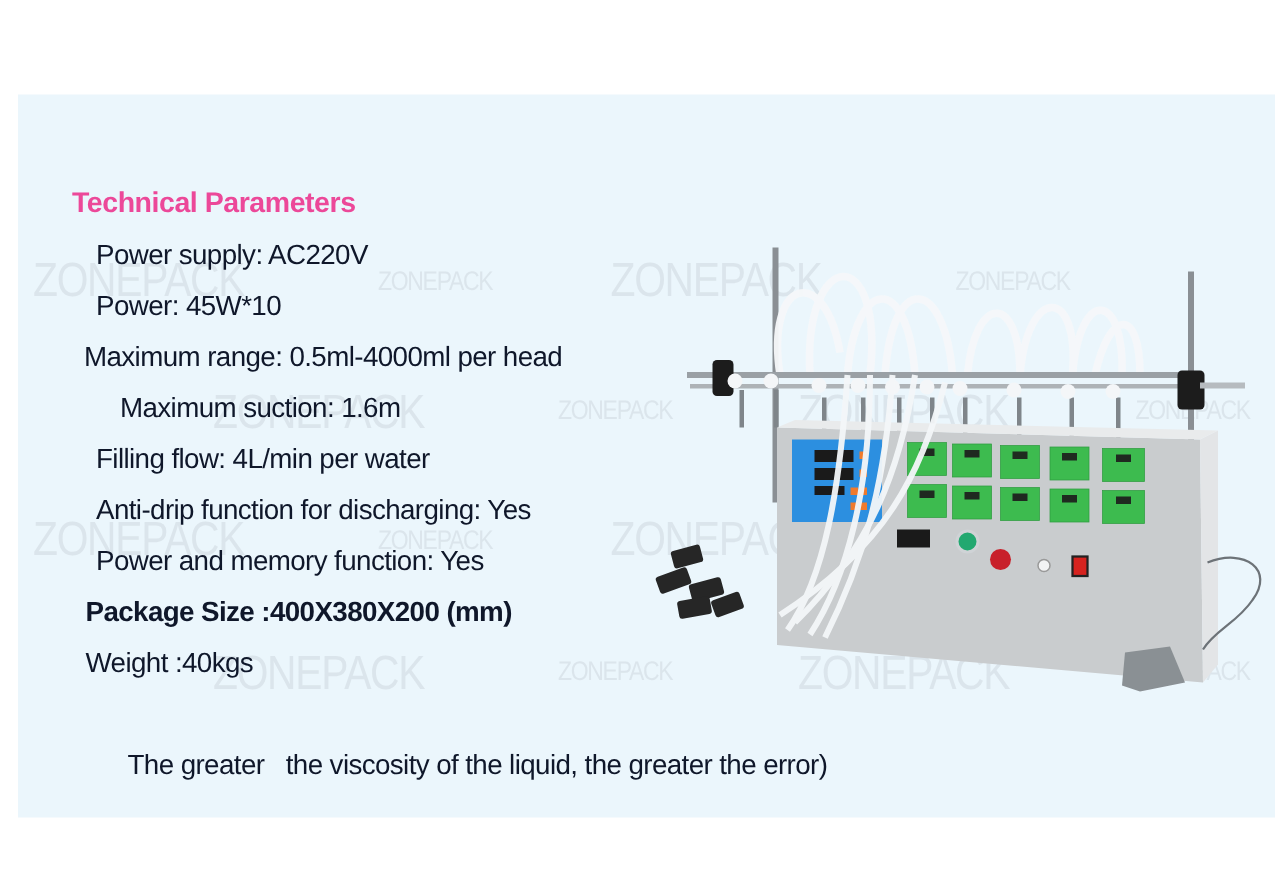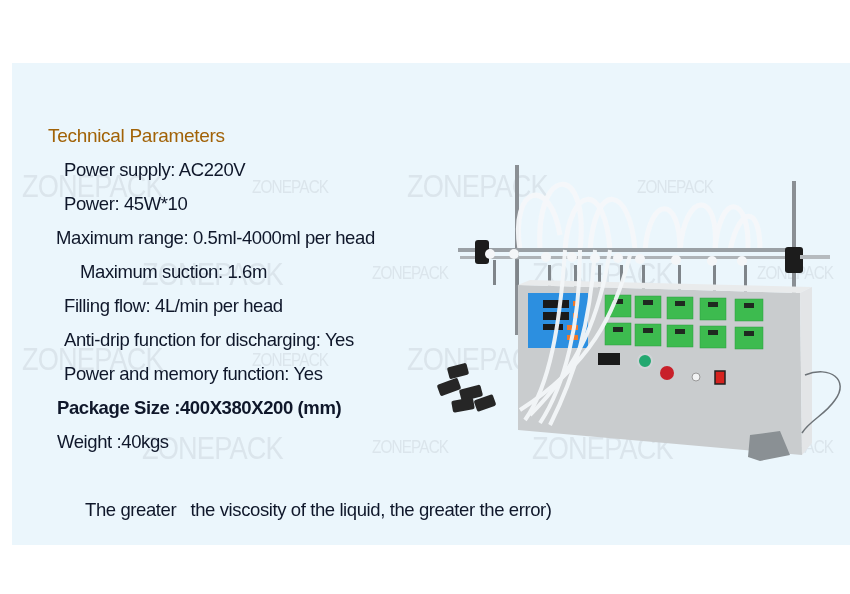--- a/index.html
+++ b/index.html
@@ -20,21 +20,21 @@
       font-family: "Liberation Sans", sans-serif; letter-spacing: -1px;
       white-space: nowrap; pointer-events: none; transform: scaleX(0.85); transform-origin: left top;
     }
     .wm.big { font-size: 32px; }
     .wm.small { font-size: 18px; }
     .specs {
       position: absolute; left: 0; top: 0; width: 850px; height: 594px;
     }
     .title {
       position: absolute; left: 48px; top: 125px;
-      font-size: 19px; font-weight: normal; color: #a16207;
+      font-size: 19px; font-weight: bold; color: #ec4899;
       letter-spacing: -0.3px;
     }
     .line {
       position: absolute; font-size: 18.5px; color: #0f172a; white-space: pre;
       letter-spacing: -0.4px;
     }
     
     .machine { position: absolute; left: 430px; top: 165px; width: 420px; height: 300px; }
   </style>
 </head>
@@ -178,19 +178,19 @@
   <polygon points="320,270 350,266 360,290 330,296 318,292" fill="#8a9094"></polygon>
 </svg>
 
 <div class="specs">
   <div class="title">Technical Parameters</div>
 
   <div class="line" style="left:64px;top:159px;"><span>Power supply</span><span>: </span><span>AC220V</span></div>
   <div class="line" style="left:64px;top:193px;"><span>Power</span><span>: </span><span>45W*10</span></div>
   <div class="line" style="left:56px;top:227px;"><span>Maximum range</span><span>: </span><span>0.5ml-4000ml per head</span></div>
   <div class="line" style="left:80px;top:261px;"><span>Maximum suction</span><span>: </span><span>1.6m</span></div>
-  <div class="line" style="left:64px;top:295px;"><span>Filling flow</span><span>: </span><span>4L/min per head</span></div>
+  <div class="line" style="left:64px;top:295px;"><span>Filling flow</span><span>: </span><span>4L/min per water</span></div>
   <div class="line" style="left:64px;top:363px;"><span>Power and memory function</span><span>: </span><span>Yes</span></div>
   <div class="line" style="left:64px;top:329px;"><span>Anti-drip function for discharging</span><span>: </span><span>Yes</span></div>
   <div class="line" style="left:57px;top:397px;font-weight:bold;"><span>Package Size</span><span> :</span><span>400X380X200 (mm)</span></div>
   <div class="line" style="left:57px;top:431px;"><span>Weight</span><span> :</span><span>40kgs</span></div>
   <div class="line" style="left:57px;top:499px;margin-left:28px;"><span>The greater</span><span>   </span><span>the viscosity of the liquid, the greater the error)</span></div>
 </div>
 
 </body></html>

